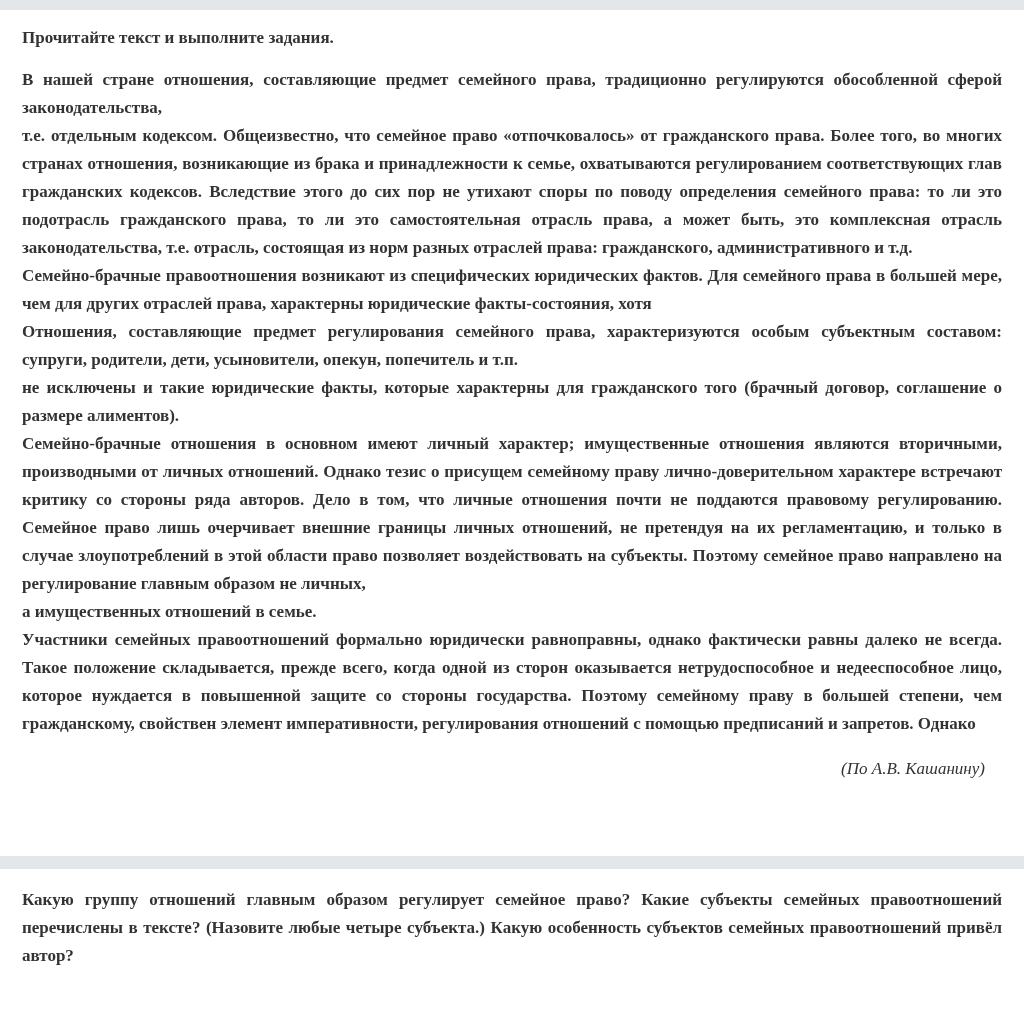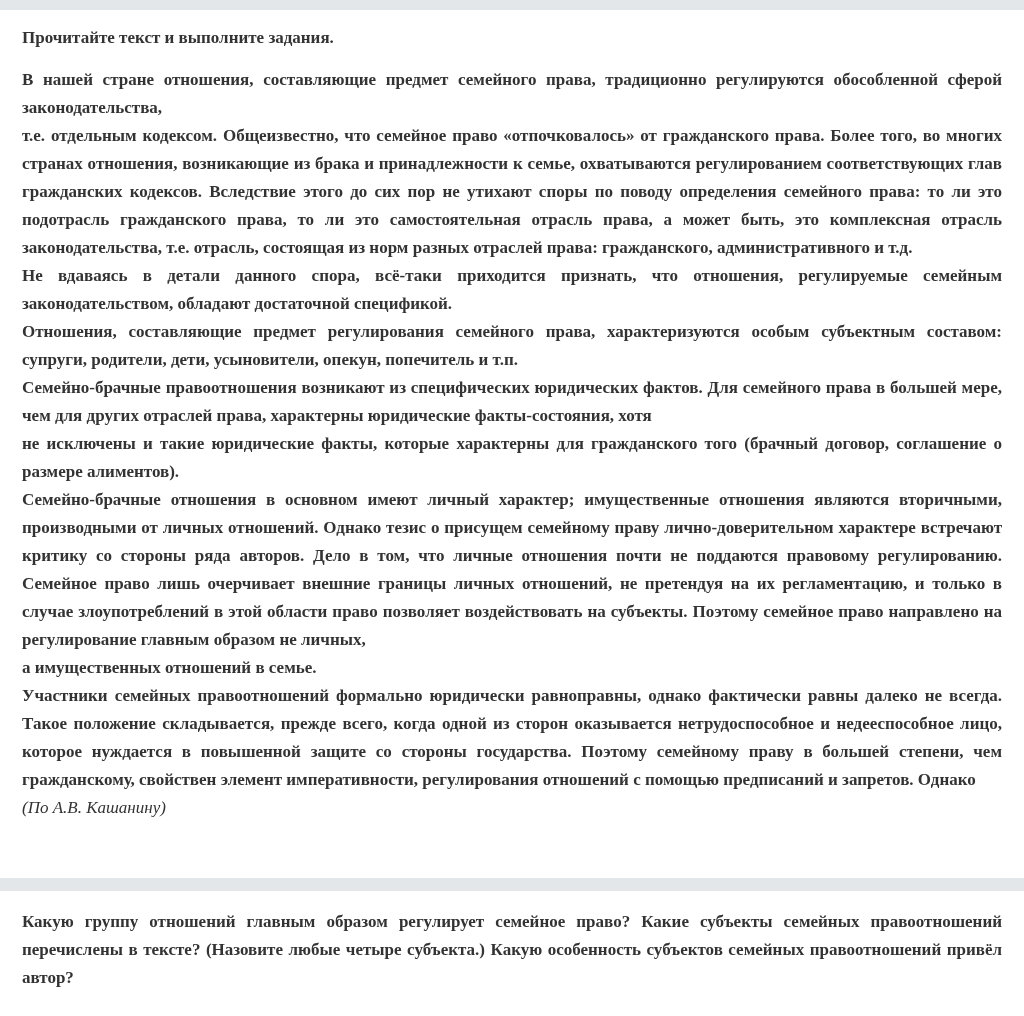--- a/index.html
+++ b/index.html
@@ -37,38 +37,37 @@
     font-size: 17px;
     line-height: 28px;
     margin: 0;
     text-align: justify;
     text-justify: inter-word;
     font-weight: bold;
   }
   .attribution {
     font-size: 17px;
     line-height: 28px;
-    margin: 0;
+    margin: 17px;
     font-style: italic;
-    text-align: left;
+    text-align: right;
   }
 </style>
 </head>
 <body>
 
 <div class="band band-top"></div>
 
 <main class="reading-section">
   <h1 class="section-heading">Прочитайте текст и выполните задания.</h1>
   <div class="paragraphs">
       <p>В нашей стране отношения, составляющие предмет семейного права, традиционно регулируются обособленной сферой законодательства,</p>
       <p>т.е. отдельным кодексом. Общеизвестно, что семейное право «отпочковалось» от гражданского права. Более того, во многих странах отношения, возникающие из брака и принадлежности к семье, охватываются регулированием соответствующих глав гражданских кодексов. Вследствие этого до сих пор не утихают споры по поводу определения семейного права: то ли это подотрасль гражданского права, то ли это самостоятельная отрасль права, а может быть, это комплексная отрасль законодательства, т.е. отрасль, состоящая из норм разных отраслей права: гражданского, административного и т.д.</p>
-      <p>Не вдаваясь в детали данного спора, всё-таки приходится признать, что отношения, регулируемые семейным законодательством, обладают достаточной спецификой.</p>
+      <p>Семейно-брачные правоотношения возникают из специфических юридических фактов. Для семейного права в большей мере, чем для других отраслей права, характерны юридические факты-состояния, хотя</p>
       <p>Отношения, составляющие предмет регулирования семейного права, характеризуются особым субъектным составом: супруги, родители, дети, усыновители, опекун, попечитель и т.п.</p>
-      <p>Семейно-брачные правоотношения возникают из специфических юридических фактов. Для семейного права в большей мере, чем для других отраслей права, характерны юридические факты-состояния, хотя</p>
       <p>не исключены и такие юридические факты, которые характерны для гражданского того (брачный договор, соглашение о размере алиментов).</p>
       <p>Семейно-брачные отношения в основном имеют личный характер; имущественные отношения являются вторичными, производными от личных отношений. Однако тезис о присущем семейному праву лично-доверительном характере встречают критику со стороны ряда авторов. Дело в том, что личные отношения почти не поддаются правовому регулированию. Семейное право лишь очерчивает внешние границы личных отношений, не претендуя на их регламентацию, и только в случае злоупотреблений в этой области право позволяет воздействовать на субъекты. Поэтому семейное право направлено на регулирование главным образом не личных,</p>
       <p>а имущественных отношений в семье.</p>
       <p>Участники семейных правоотношений формально юридически равноправны, однако фактически равны далеко не всегда. Такое положение складывается, прежде всего, когда одной из сторон оказывается нетрудоспособное и недееспособное лицо, которое нуждается в повышенной защите со стороны государства. Поэтому семейному праву в большей степени, чем гражданскому, свойствен элемент императивности, регулирования отношений с помощью предписаний и запретов. Однако</p>
     </div>
   <p class="attribution">(По А.В. Кашанину)</p>
 </main>
 
 <div class="band band-mid"></div>
 

